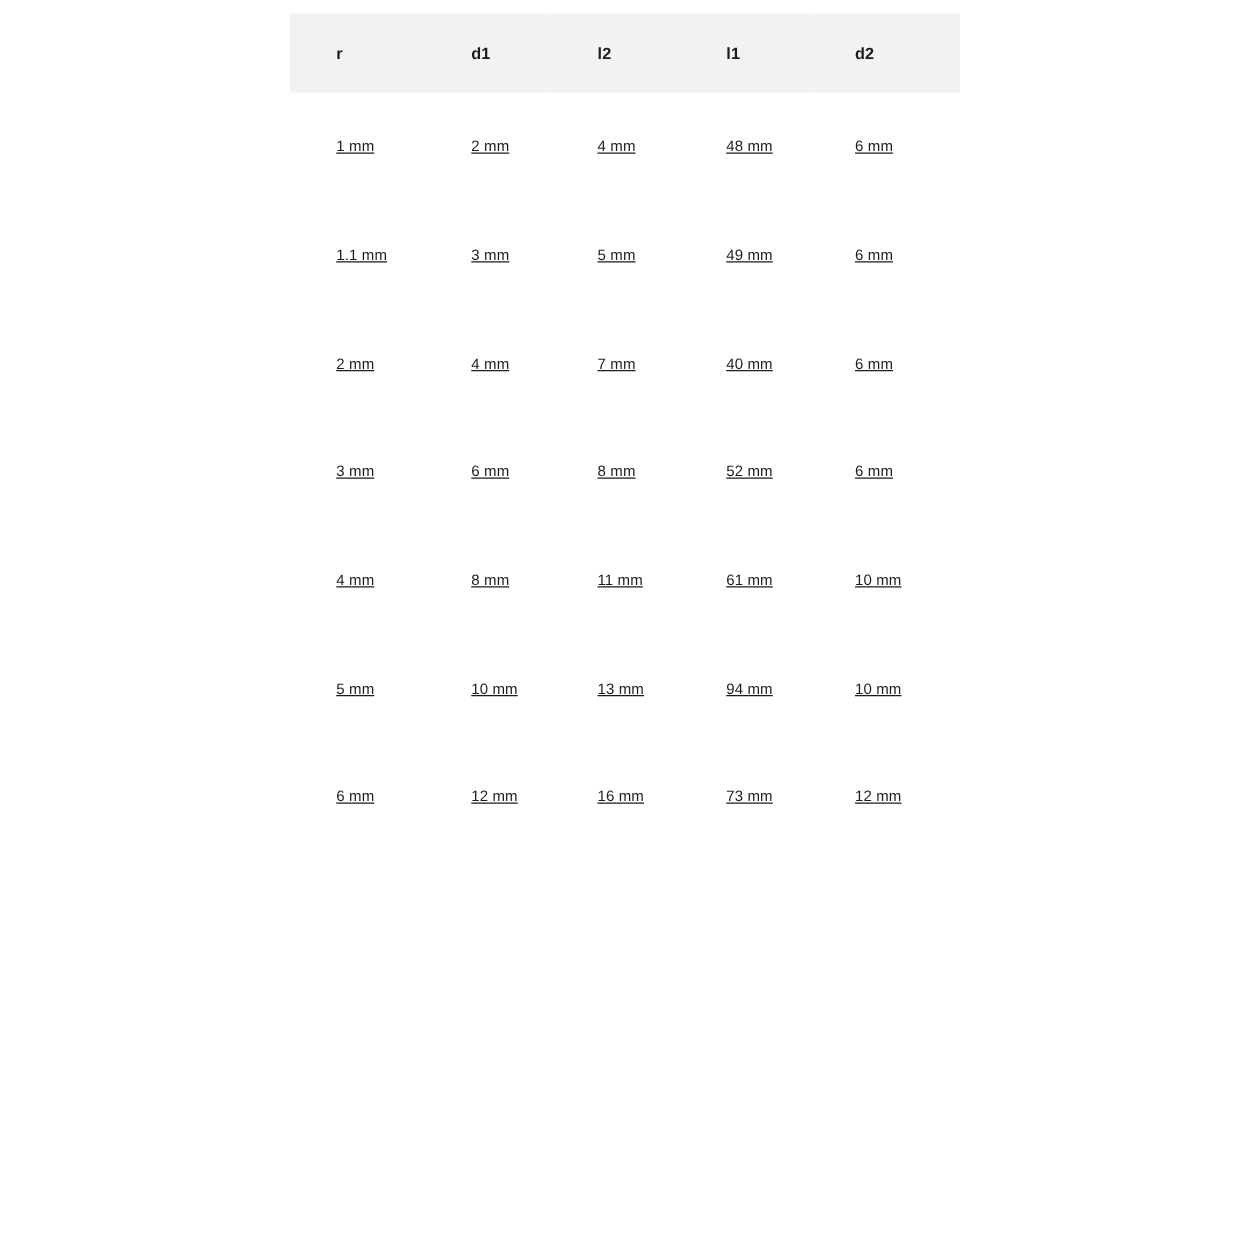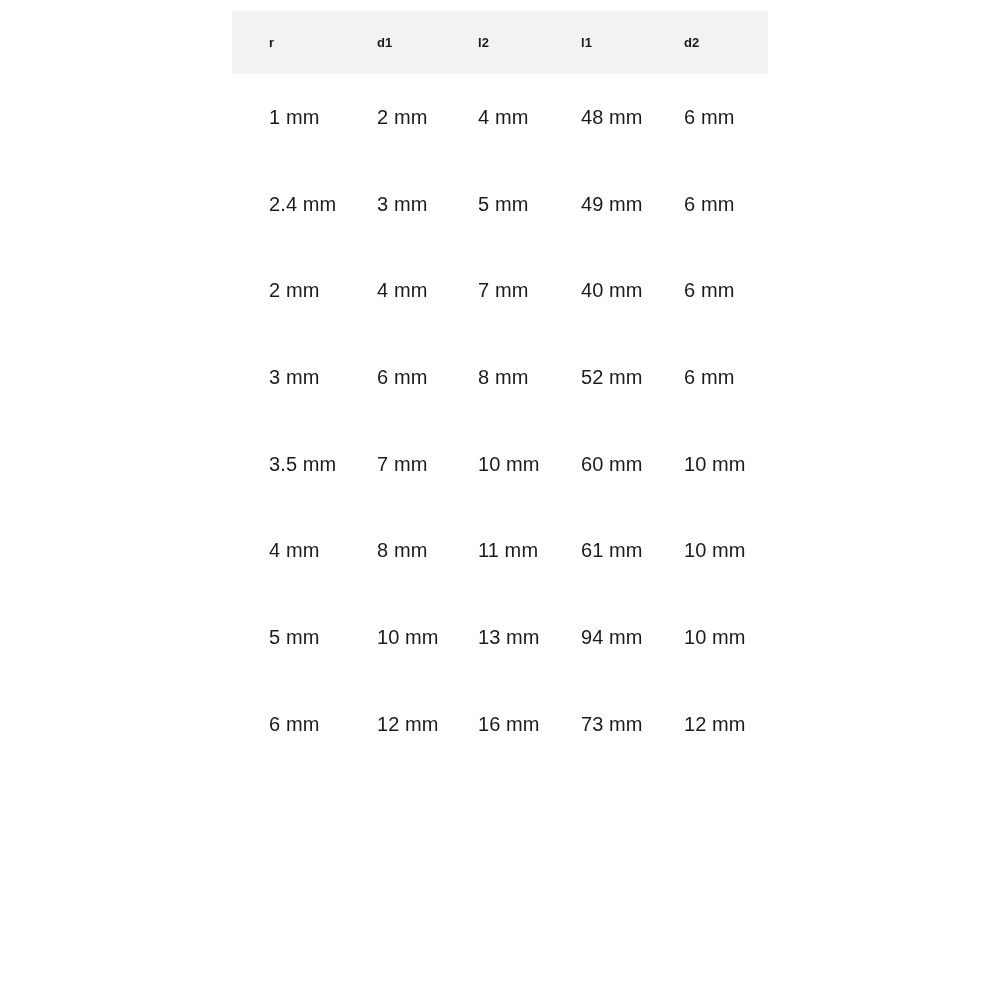--- a/index.html
+++ b/index.html
@@ -47,26 +47,27 @@
     letter-spacing: 0.1px;
     white-space: nowrap;
   }
 
   .spec-table tbody td {
     height: 86.7px;
     padding: 0 0 0 37px;
     margin: 0;
     text-align: left;
     vertical-align: middle;
-    font-size: 20px;
+    font-size: 12px;
     font-weight: normal;
     color: #1c1c1c;
     letter-spacing: 0.1px;
     white-space: nowrap;
     border: none;
+    text-decoration: underline;
   }
 
   
   .col-r  { width: 108px; }
   .col-d1 { width: 101px; }
   .col-l2 { width: 103px; }
   .col-l1 { width: 103px; }
   .col-d2 { width: 121px; }
 </style>
 </head>
@@ -92,46 +93,39 @@
     </thead>
     <tbody>
       <tr>
         <td>1 mm</td>
         <td>2 mm</td>
         <td>4 mm</td>
         <td>48 mm</td>
         <td>6 mm</td>
       </tr>
       <tr>
-        <td>2.4 mm</td>
+        <td>1.1 mm</td>
         <td>3 mm</td>
         <td>5 mm</td>
         <td>49 mm</td>
         <td>6 mm</td>
       </tr>
       <tr>
         <td>2 mm</td>
         <td>4 mm</td>
         <td>7 mm</td>
         <td>40 mm</td>
         <td>6 mm</td>
       </tr>
       <tr>
         <td>3 mm</td>
         <td>6 mm</td>
         <td>8 mm</td>
         <td>52 mm</td>
         <td>6 mm</td>
-      </tr>
-      <tr>
-        <td>3.5 mm</td>
-        <td>7 mm</td>
-        <td>10 mm</td>
-        <td>60 mm</td>
-        <td>10 mm</td>
       </tr>
       <tr>
         <td>4 mm</td>
         <td>8 mm</td>
         <td>11 mm</td>
         <td>61 mm</td>
         <td>10 mm</td>
       </tr>
       <tr>
         <td>5 mm</td>

